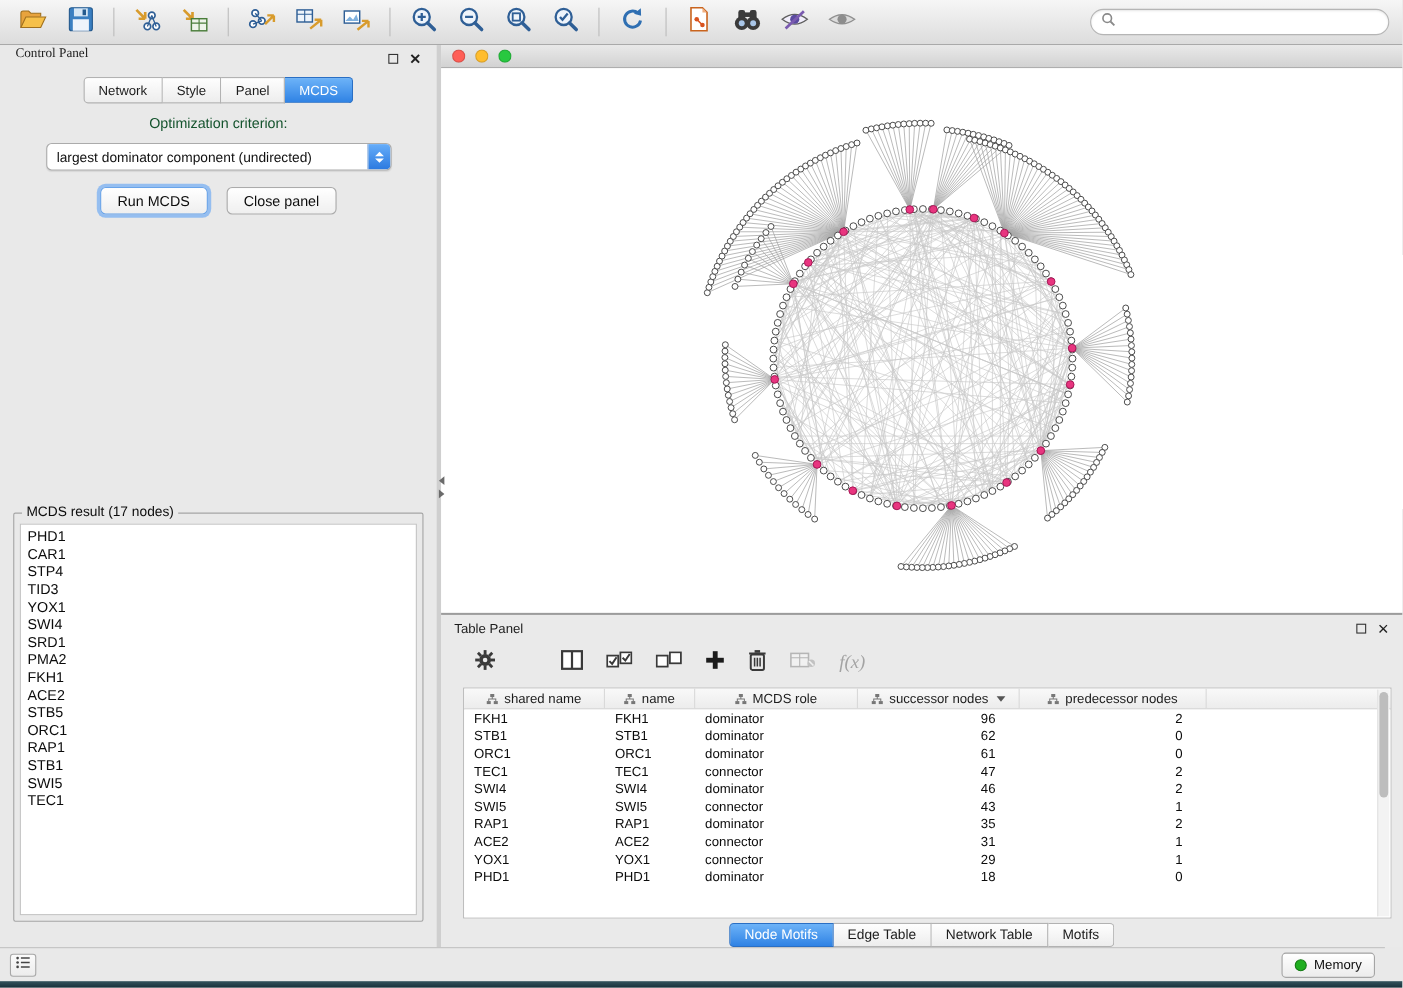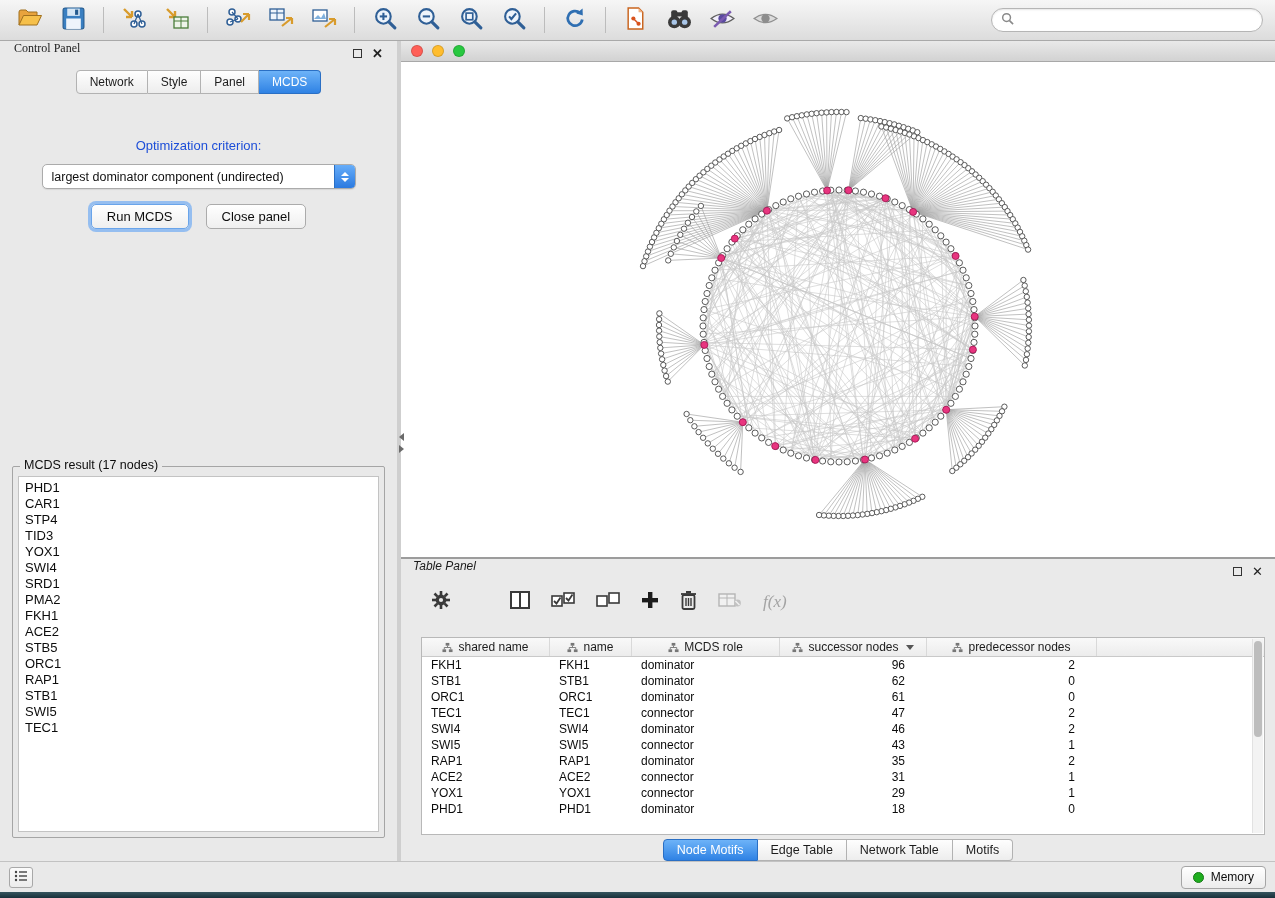--- a/index.html
+++ b/index.html
@@ -35,21 +35,21 @@
   .cp-tabs{ display:flex; justify-content:center; padding:5px 0 6px; }
   .cp-tab{
     font-size:12px; padding:4px 13px; color:#1c1c1c;
     background:linear-gradient(#fefefe,#ededed);
     border:1px solid #b2b2b2; border-left-width:0; cursor:default;
   }
   .cp-tab:first-child{ border-left-width:1px; border-radius:4px 0 0 4px;text-align:right; }
   .cp-tab:last-child{ border-radius:0 4px 4px 0; }
   .cp-tab.active{ background:linear-gradient(#6db3f8,#2f82e4); color:#fff; border-color:#2a6fc4; }
   .cp-content{ flex:1; display:flex; flex-direction:column; align-items:center; width:100%; padding:0 14px; }
-  .opt-label{ margin-top:38px; font-size:13px; color:#1d4ed8; }
+  .opt-label{ margin-top:4px; font-size:13px; color:#14532d; }
   .dropdown{
     margin-top:11px; width:314px; height:25px; background:#fff;
     border:1px solid #ababab; border-radius:5px; position:relative;
     display:flex; align-items:center; padding-left:9px; font-size:12.5px;
     box-shadow:0 1px 1px rgba(0,0,0,.08);
   }
   .stepper{
     position:absolute; right:0; top:0; bottom:0; width:21px;
     border-radius:0 4px 4px 0; background:linear-gradient(#66adf9,#2c7ae0);
     display:flex; flex-direction:column; align-items:center; justify-content:center; gap:2px;
@@ -88,25 +88,25 @@
   .traffic{ position:absolute; left:10px; display:flex; gap:9px; }
   .light{ width:12px; height:12px; border-radius:50%; border:1px solid rgba(0,0,0,.15); }
   .net-title{ flex:1; text-align:center; font-size:13px; color:#161616; }
   .net-canvas{ flex:1; background:#fff; position:relative; overflow:hidden; }
   .net-svg{ position:absolute; left:0; top:0; width:100%; height:100%; }
   .sash-arrows{ position:absolute; left:-4px; top:392px; width:8px; height:26px; display:flex; flex-direction:column; align-items:center; gap:4px; }
   .sash-left{ width:0;height:0;border-top:4px solid transparent;border-bottom:4px solid transparent;border-right:5px solid #6a6a6a; }
   .sash-right{ width:0;height:0;border-top:4px solid transparent;border-bottom:4px solid transparent;border-left:5px solid #6a6a6a; }
   
   .table-panel{ flex:1; display:flex; flex-direction:column; background:#eaeaea; min-height:0; }
-  .tp-header{ height:24px; display:flex; padding:0 12px; font-size:12px; color:#1c1c1c; flex:none;font-style:italic; }
+  .tp-header{ height:24px; display:flex; align-items:center; padding:0 12px; font-size:12px; color:#1c1c1c; flex:none; }
   .tp-toolbar{ height:42px; display:flex; align-items:center; gap:21px; padding:0 0 4px 30px; flex:none; }
   .tp-tool{ display:flex; align-items:center; justify-content:center; }
   .fx-label{ font-family:"Liberation Serif","DejaVu Serif",serif; font-style:italic; font-size:17px; color:#a3a3a3; }
-  .tp-table{ flex:1; margin:12px 10px 0 20px; background:#fff; border:1px solid #b8b8b8; display:flex; flex-direction:column; min-height:0; position:relative; }
+  .tp-table{ flex:1; margin:0 10px 0 20px; background:#fff; border:1px solid #b8b8b8; display:flex; flex-direction:column; min-height:0; position:relative; }
   .thead{
     display:grid; grid-template-columns:128px 82px 148px 147px 170px 1fr;
     height:19px; background:linear-gradient(#f9f9f9,#ececec);
     border-bottom:1px solid #cicfcf; border-bottom:1px solid #c9c9c9;
     font-size:12px; color:#1c1c1c; flex:none;
   }
   .th{ display:flex; align-items:center; justify-content:center; gap:5px; border-right:1px solid #d9d9d9; padding:0 4px; overflow:hidden; white-space:nowrap; }
   .th .combo{ width:0;height:0;border-left:4px solid transparent;border-right:4px solid transparent;border-top:5px solid #555; margin-left:2px; }
   .tbody{ flex:1; position:relative; overflow:hidden; background:#fff; }
   .trow{ display:grid; grid-template-columns:128px 82px 148px 147px 170px 1fr; height:16px; align-items:center; font-size:12px; color:#0c0c0c; }
@@ -118,21 +118,21 @@
   .tp-tab{
     font-size:12.5px; padding:3px 13px; color:#1c1c1c;
     background:linear-gradient(#fefefe,#ededed);
     border:1px solid #b2b2b2; border-left-width:0;
   }
   .tp-tab:first-child{ border-left-width:1px; border-radius:4px 0 0 4px; }
   .tp-tab:last-child{ border-radius:0 4px 4px 0; }
   .tp-tab.active{ background:linear-gradient(#6db3f8,#2f82e4); color:#fff; border-color:#2a6fc4; }
   
   .status-bar{
-    position:absolute; left:0; right:0; bottom:6px; height:31px;
+    position:absolute; left:0; right:16px; bottom:6px; height:31px;
     background:#e9e9e9; border-top:1px solid #c2c2c2;
     display:flex; align-items:center; padding:0 9px;
   }
   .status-menu-btn{ width:24px; height:21px; border:1px solid #a8a8a8; border-radius:3px; background:linear-gradient(#fbfbfb,#ececec); display:flex; align-items:center; justify-content:center; }
   .memory-btn{
     margin-left:auto; height:23px; padding:0 11px; font-size:12px; color:#0c0c0c;
     border:1px solid #a5a5a5; border-radius:4px;
     background:linear-gradient(#ffffff,#ececec);
     display:flex; align-items:center; gap:7px;
   }

